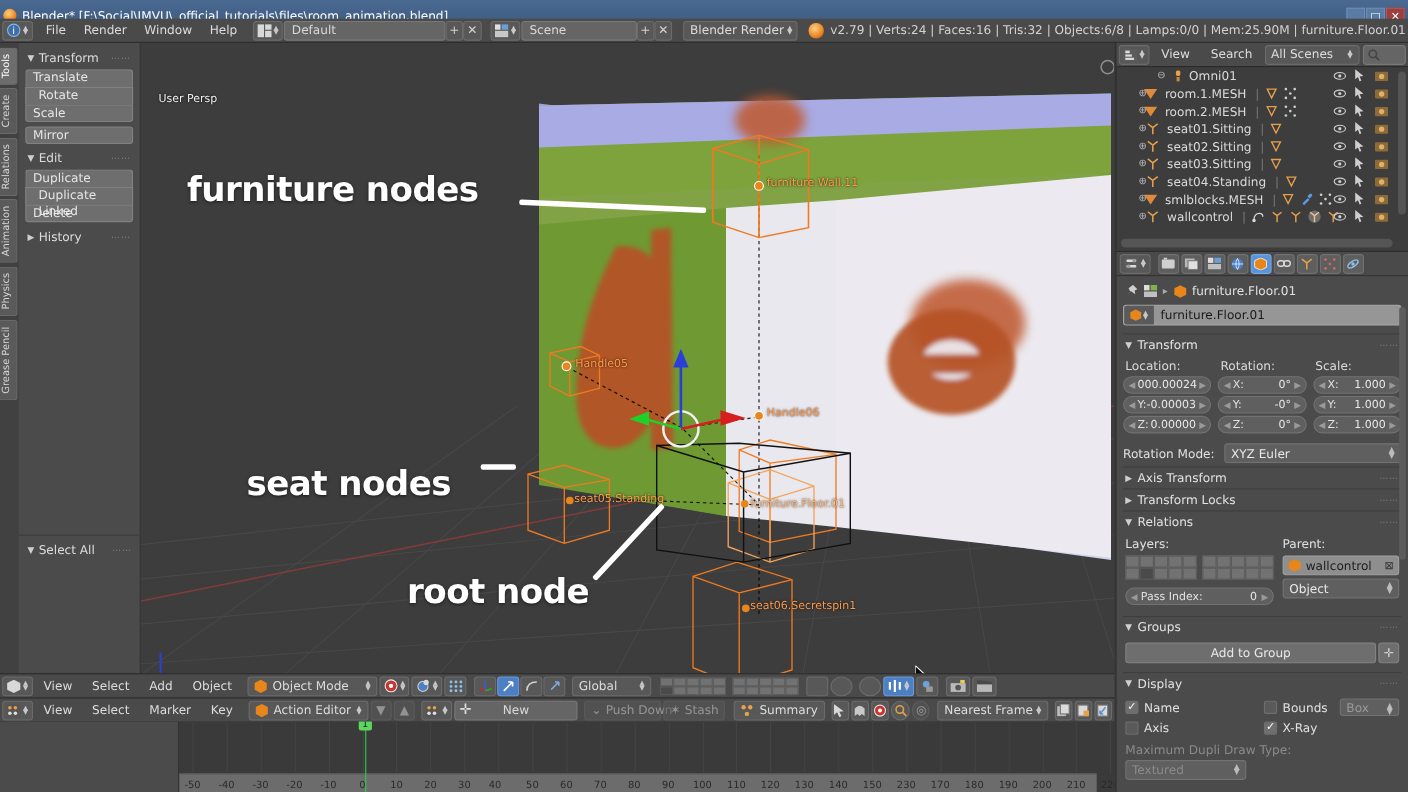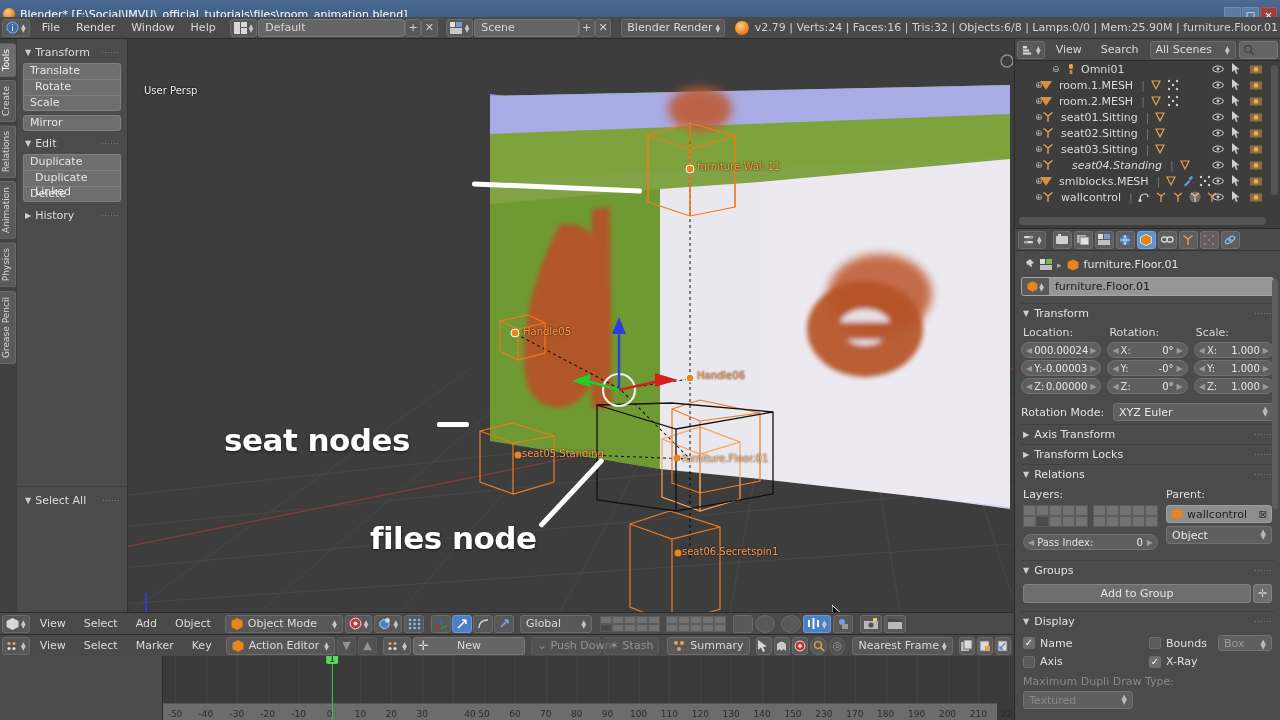--- a/index.html
+++ b/index.html
@@ -467,26 +467,27 @@
 
     <div class="vp-label" style="left:144px; top:46px;">User Persp</div>
 
     <div class="obj-label" style="left:697px; top:122px;">furniture.Wall.11</div>
     <div class="obj-label" style="left:523px; top:287px;">Handle05</div>
     <div class="obj-label" style="left:697px; top:331px;">Handle06</div>
     <div class="obj-label" style="left:522px; top:409px;">seat05.Standing</div>
     <div class="obj-label dim" style="left:682px; top:414px;">furniture.Floor.01</div>
     <div class="obj-label" style="left:682px; top:507px;">seat06.Secretspin1</div>
 
+    <div class="annot" style="left:170px; top:116px;">furniture nodes</div>
     <div class="annot-line" style="left:472px; top:146px; width:170px; height:5px; transform:rotate(2.5deg);"></div>
 
     <div class="annot" style="left:224px; top:383px;">seat nodes</div>
     <div class="annot-line" style="left:437px; top:383px; width:32px; height:5px;"></div>
 
-    <div class="annot" style="left:370px; top:481px;">files node</div>
+    <div class="annot" style="left:370px; top:481px;">root node</div>
     <div class="annot-line" style="left:540px; top:485px; width:92px; height:5px; transform:rotate(-47deg); transform-origin:left center;"></div>
 
     <div class="toolshelf">
       <div class="tool-tabs">
         <div class="tool-tab active">Tools</div>
         <div class="tool-tab">Create</div>
         <div class="tool-tab">Relations</div>
         <div class="tool-tab">Animation</div>
         <div class="tool-tab">Physics</div>
         <div class="tool-tab">Grease Pencil</div>
@@ -812,21 +813,21 @@
       <div class="ds-ruler">
           <div class="ds-tick" style="left: 12px;">-50</div>
           <div class="ds-tick" style="left: 42.9px;">-40</div>
           <div class="ds-tick" style="left: 73.8px;">-30</div>
           <div class="ds-tick" style="left: 104.7px;">-20</div>
           <div class="ds-tick" style="left: 135.6px;">-10</div>
           <div class="ds-tick" style="left: 166.5px;">0</div>
           <div class="ds-tick" style="left: 197.4px;">10</div>
           <div class="ds-tick" style="left: 228.3px;">20</div>
           <div class="ds-tick" style="left: 259.2px;">30</div>
-          <div class="ds-tick" style="left: 307px;">40</div>
+          <div class="ds-tick" style="left: 287px;">40</div>
           <div class="ds-tick" style="left: 321px;">50</div>
           <div class="ds-tick" style="left: 351.9px;">60</div>
           <div class="ds-tick" style="left: 382.8px;">70</div>
           <div class="ds-tick" style="left: 413.7px;">80</div>
           <div class="ds-tick" style="left: 444.6px;">90</div>
           <div class="ds-tick" style="left: 475.5px;">100</div>
           <div class="ds-tick" style="left: 506.4px;">110</div>
           <div class="ds-tick" style="left: 537.3px;">120</div>
           <div class="ds-tick" style="left: 568.2px;">130</div>
           <div class="ds-tick" style="left: 599.1px;">140</div>
@@ -1057,21 +1058,21 @@
 
       <div class="outl-row">
         <span style="position:absolute;left:20px;color:#b5b5b5;font-size:9px;">⊕</span>
         <svg class="ic" style="margin-left:-7px;" viewBox="0 0 12 12">
             <g stroke="#e8a14a" stroke-width="1.4">
               <line x1="6" y1="11" x2="6" y2="5"></line>
               <line x1="6" y1="5" x2="1.5" y2="1.5"></line>
               <line x1="6" y1="5" x2="10.5" y2="1.5"></line>
             </g>
           </svg>
-        <span style="margin-left:14px;font-style:italic;">seat04.Standing</span>
+        <span style="margin-left:3px;">seat04.Standing</span>
         <span class="mid-icons">
           <span style="color:#777;">|</span>
           <svg class="ic" viewBox="0 0 12 12">
               <path d="M2 2 L10 2 L6 10 Z" fill="none" stroke="#e8a14a" stroke-width="1.2"></path>
             </svg>
         </span>
         <span class="rowicons">
           <svg class="ic" viewBox="0 0 14 10">
               <ellipse cx="7" cy="5" rx="6" ry="3.6" fill="none" stroke="#cfcfcf" stroke-width="1.2"></ellipse>
               <circle cx="7" cy="5" r="1.7" fill="#cfcfcf"></circle>

